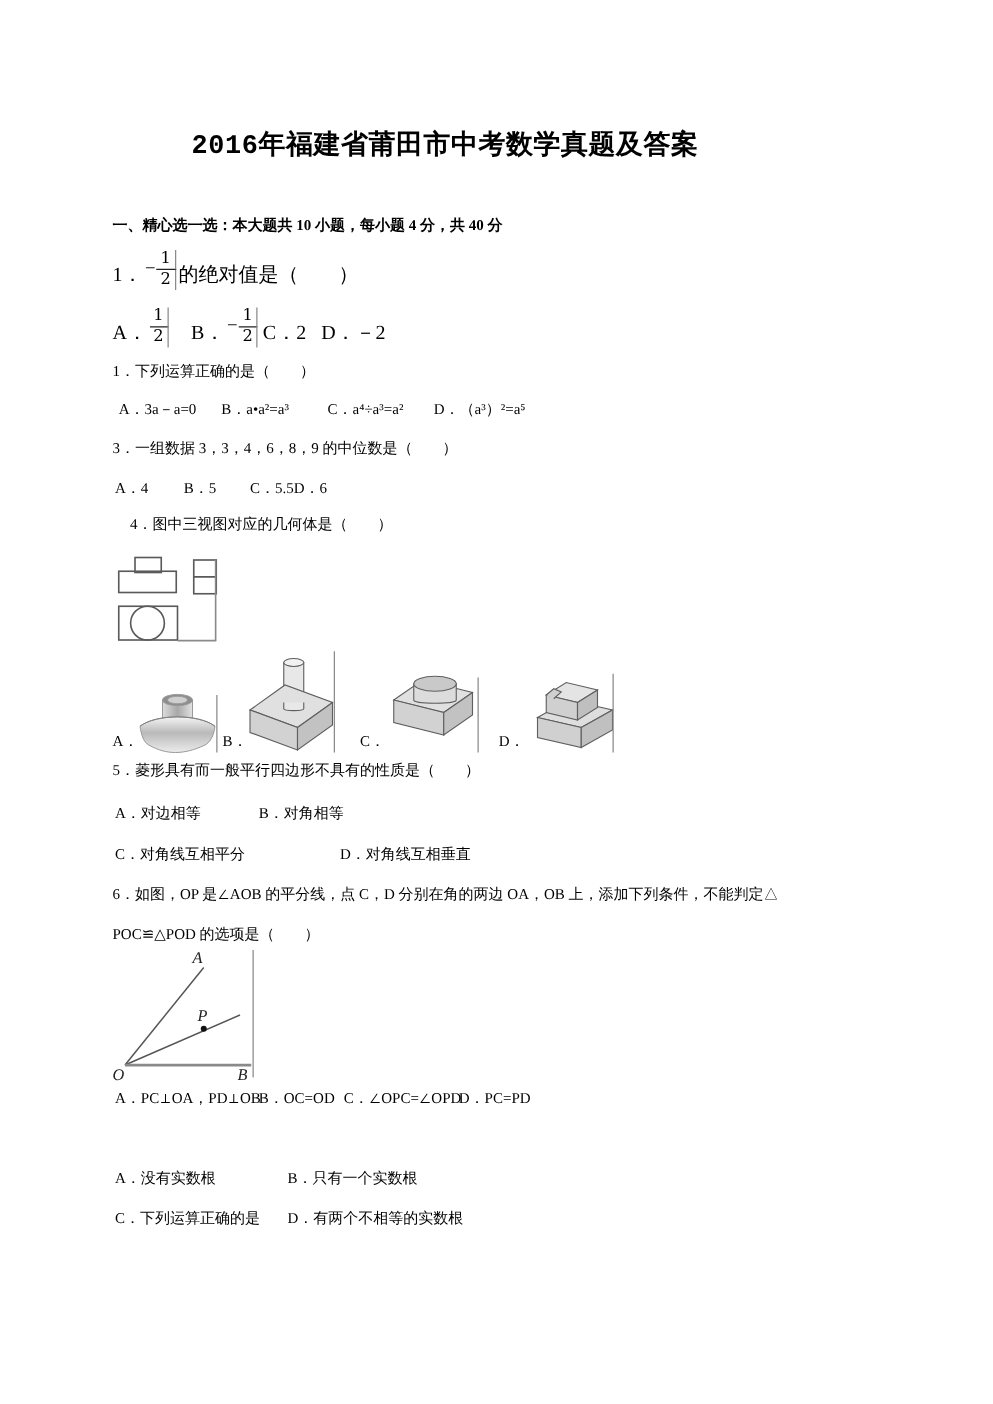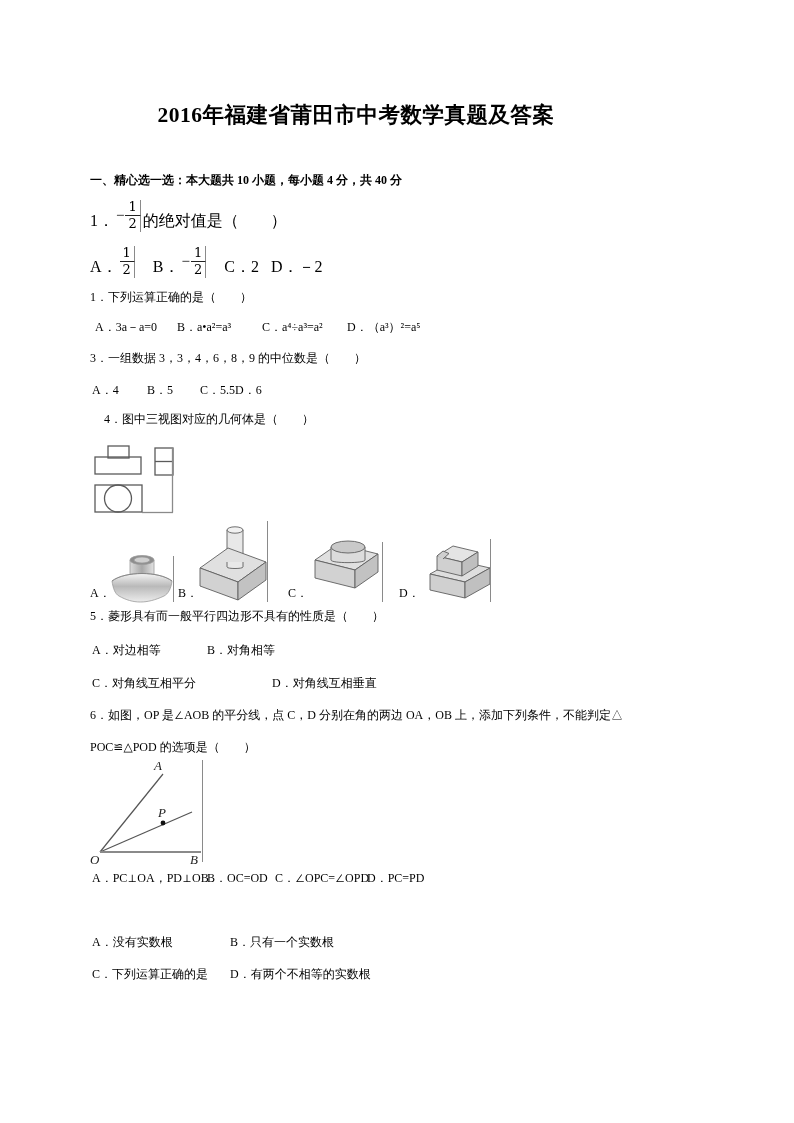--- a/index.html
+++ b/index.html
@@ -1,19 +1,19 @@
 <!DOCTYPE html>
 <html><head>
 <meta charset="utf-8">
 <style>
   html,body{margin:0;padding:0;background:#fff;}
   .page{position:relative;width:794px;height:1123px;background:#ffffff;
         font-family:"Liberation Serif","DejaVu Serif",serif;color:#000;overflow:hidden;}
   .title{position:absolute;left:0;top:100px;width:712px;text-align:center;
-         font-size:21.5px;font-weight:bold;letter-spacing:0.5px;}
+         font-size:21.5px;font-weight:bold;letter-spacing:0.5px;font-family:Liberation Mono, monospace;}
   .line{position:absolute;font-size:12px;line-height:1.3;white-space:pre;font-family:Liberation Serif, serif;}
   .bold{font-weight:bold;}
   .row{position:absolute;display:flex;align-items:flex-end;font-size:16px;line-height:1.3;}
   .frac{display:inline-flex;align-items:center;line-height:1;margin:0 2px;}
   .fminus{font-size:15px;margin-right:1px;}
   .fb{display:inline-block;font-size:13px;line-height:1.1;font-family:"DejaVu Serif",serif;}
   .fn{display:block;text-align:center;border-bottom:1.2px solid #222;border-right:1px solid #8a8a8a;padding:0 3px 1px 3px;}
   .fd{display:block;text-align:center;border-right:1px solid #8a8a8a;padding:1px 3px 0 3px;}
   svg{position:absolute;}
   .dlabel{font-family:"Liberation Serif","DejaVu Serif",serif;font-style:italic;font-size:13px;fill:#222;}
@@ -48,21 +48,21 @@
         </span>
       </span>
     <span style="margin-left:16px;">B．</span>
     <span class="frac">
         <span class="fminus">−</span>
         <span class="fb">
           <span class="fn">1</span>
           <span class="fd">2</span>
         </span>
       </span>
-    <span style="margin-left:16px;">C．2</span>
+    <span style="margin-left:2px;">C．2</span>
     <span style="margin-left:12px;">D．－2</span>
   </div>
 
   <div class="line" style="left:90px;top:290px;">1．下列运算正确的是（　　）</div>
   <span class="line" style="left:95px;top:320px;">A．3a－a=0</span>
   <span class="line" style="left:177px;top:320px;">B．a•a²=a³</span>
   <span class="line" style="left:262px;top:320px;">C．a⁴÷a³=a²</span>
   <span class="line" style="left:347px;top:320px;">D．（a³）²=a⁵</span>
 
   <div class="line" style="left:90px;top:351px;">3．一组数据 3，3，4，6，8，9 的中位数是（　　）</div>

